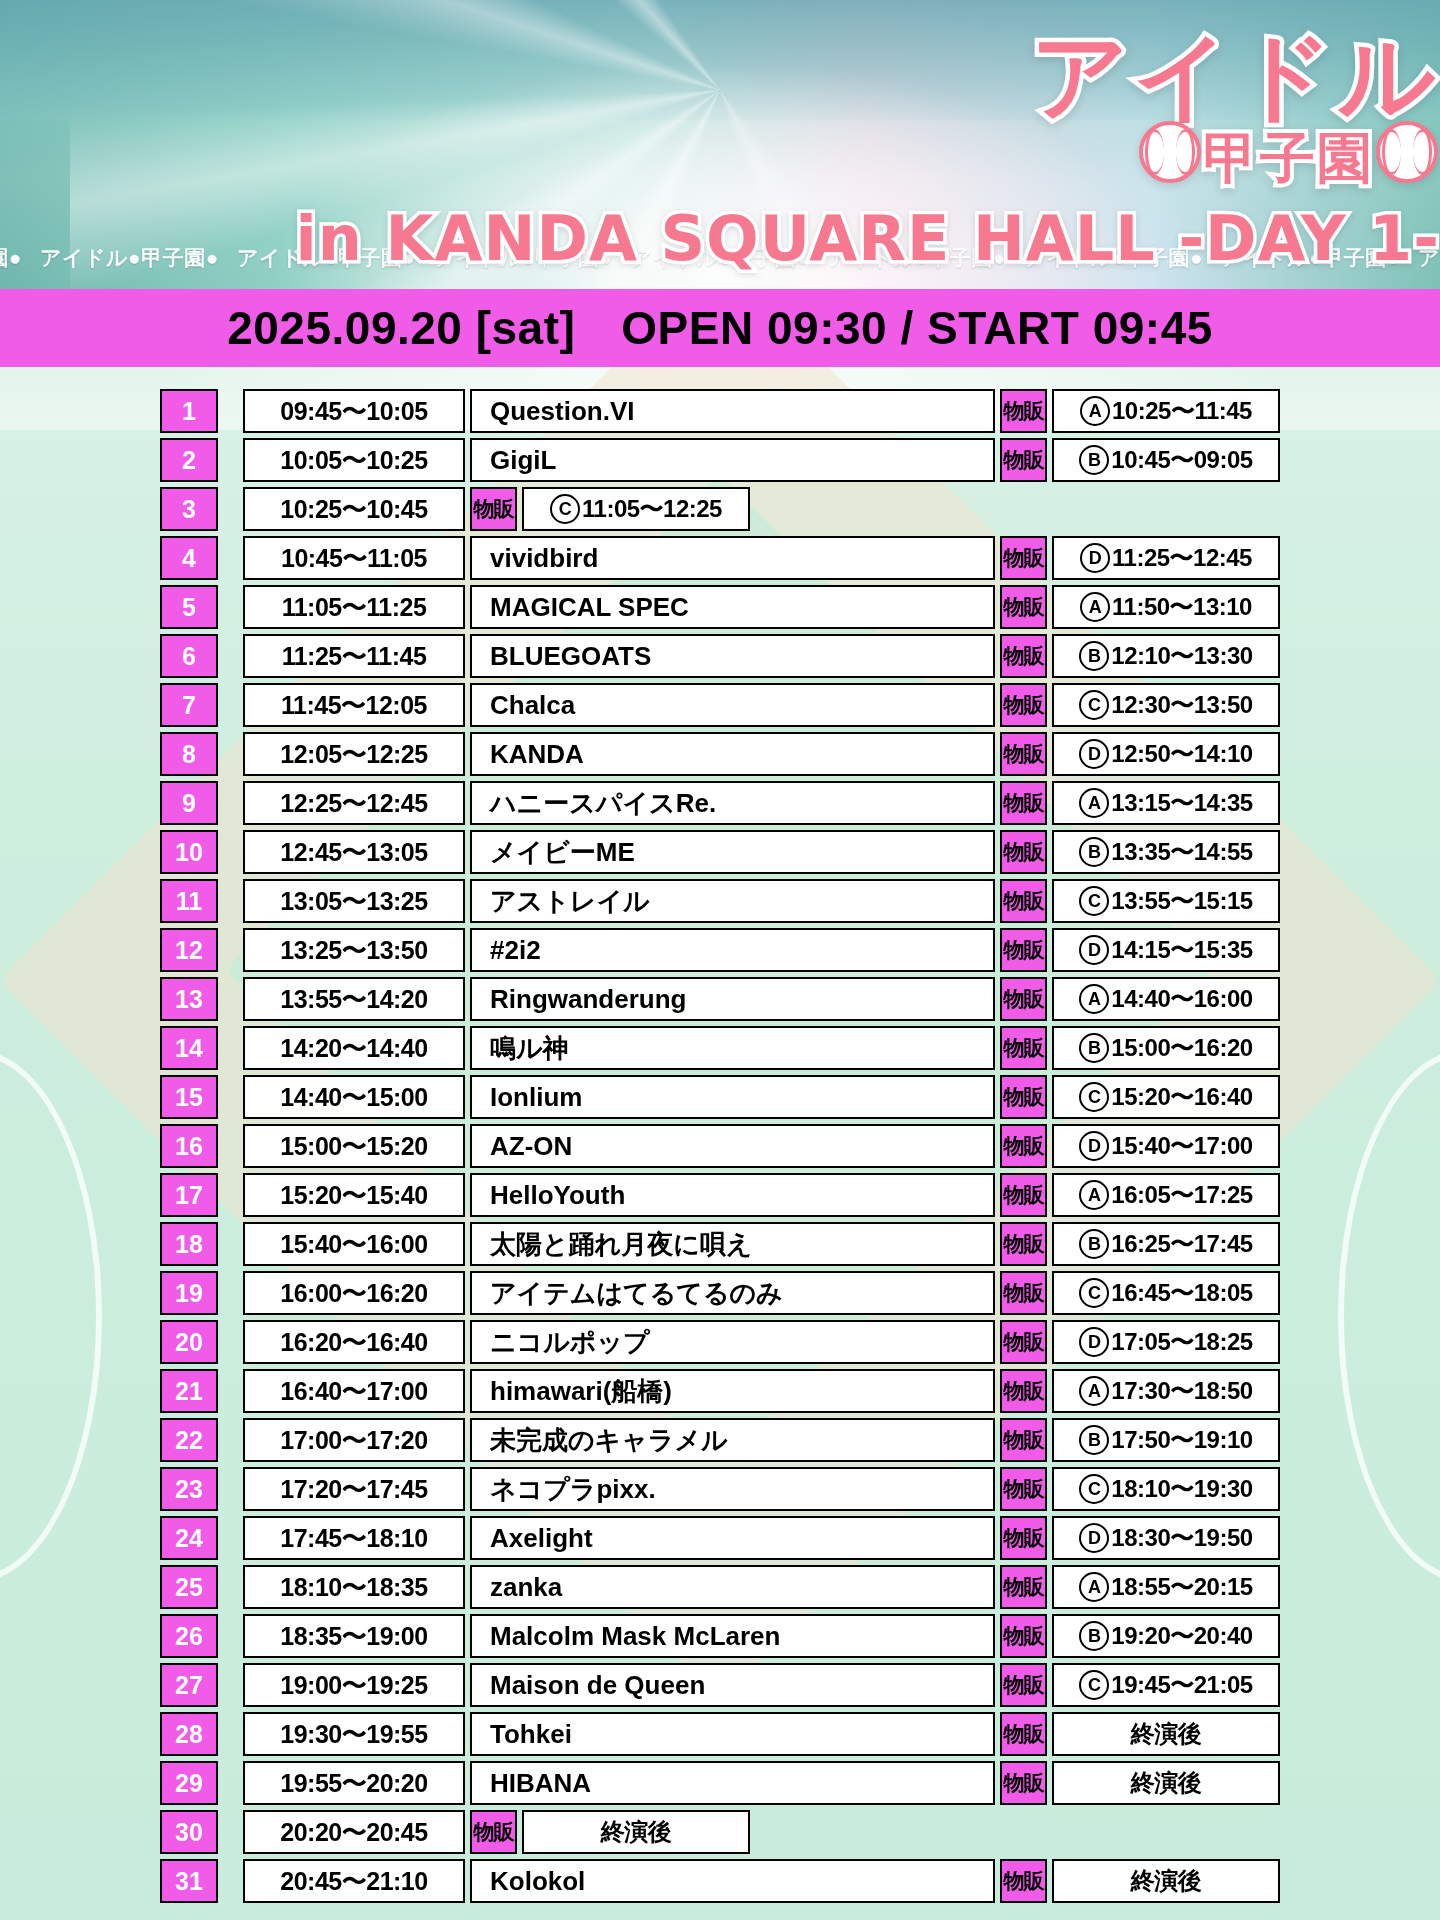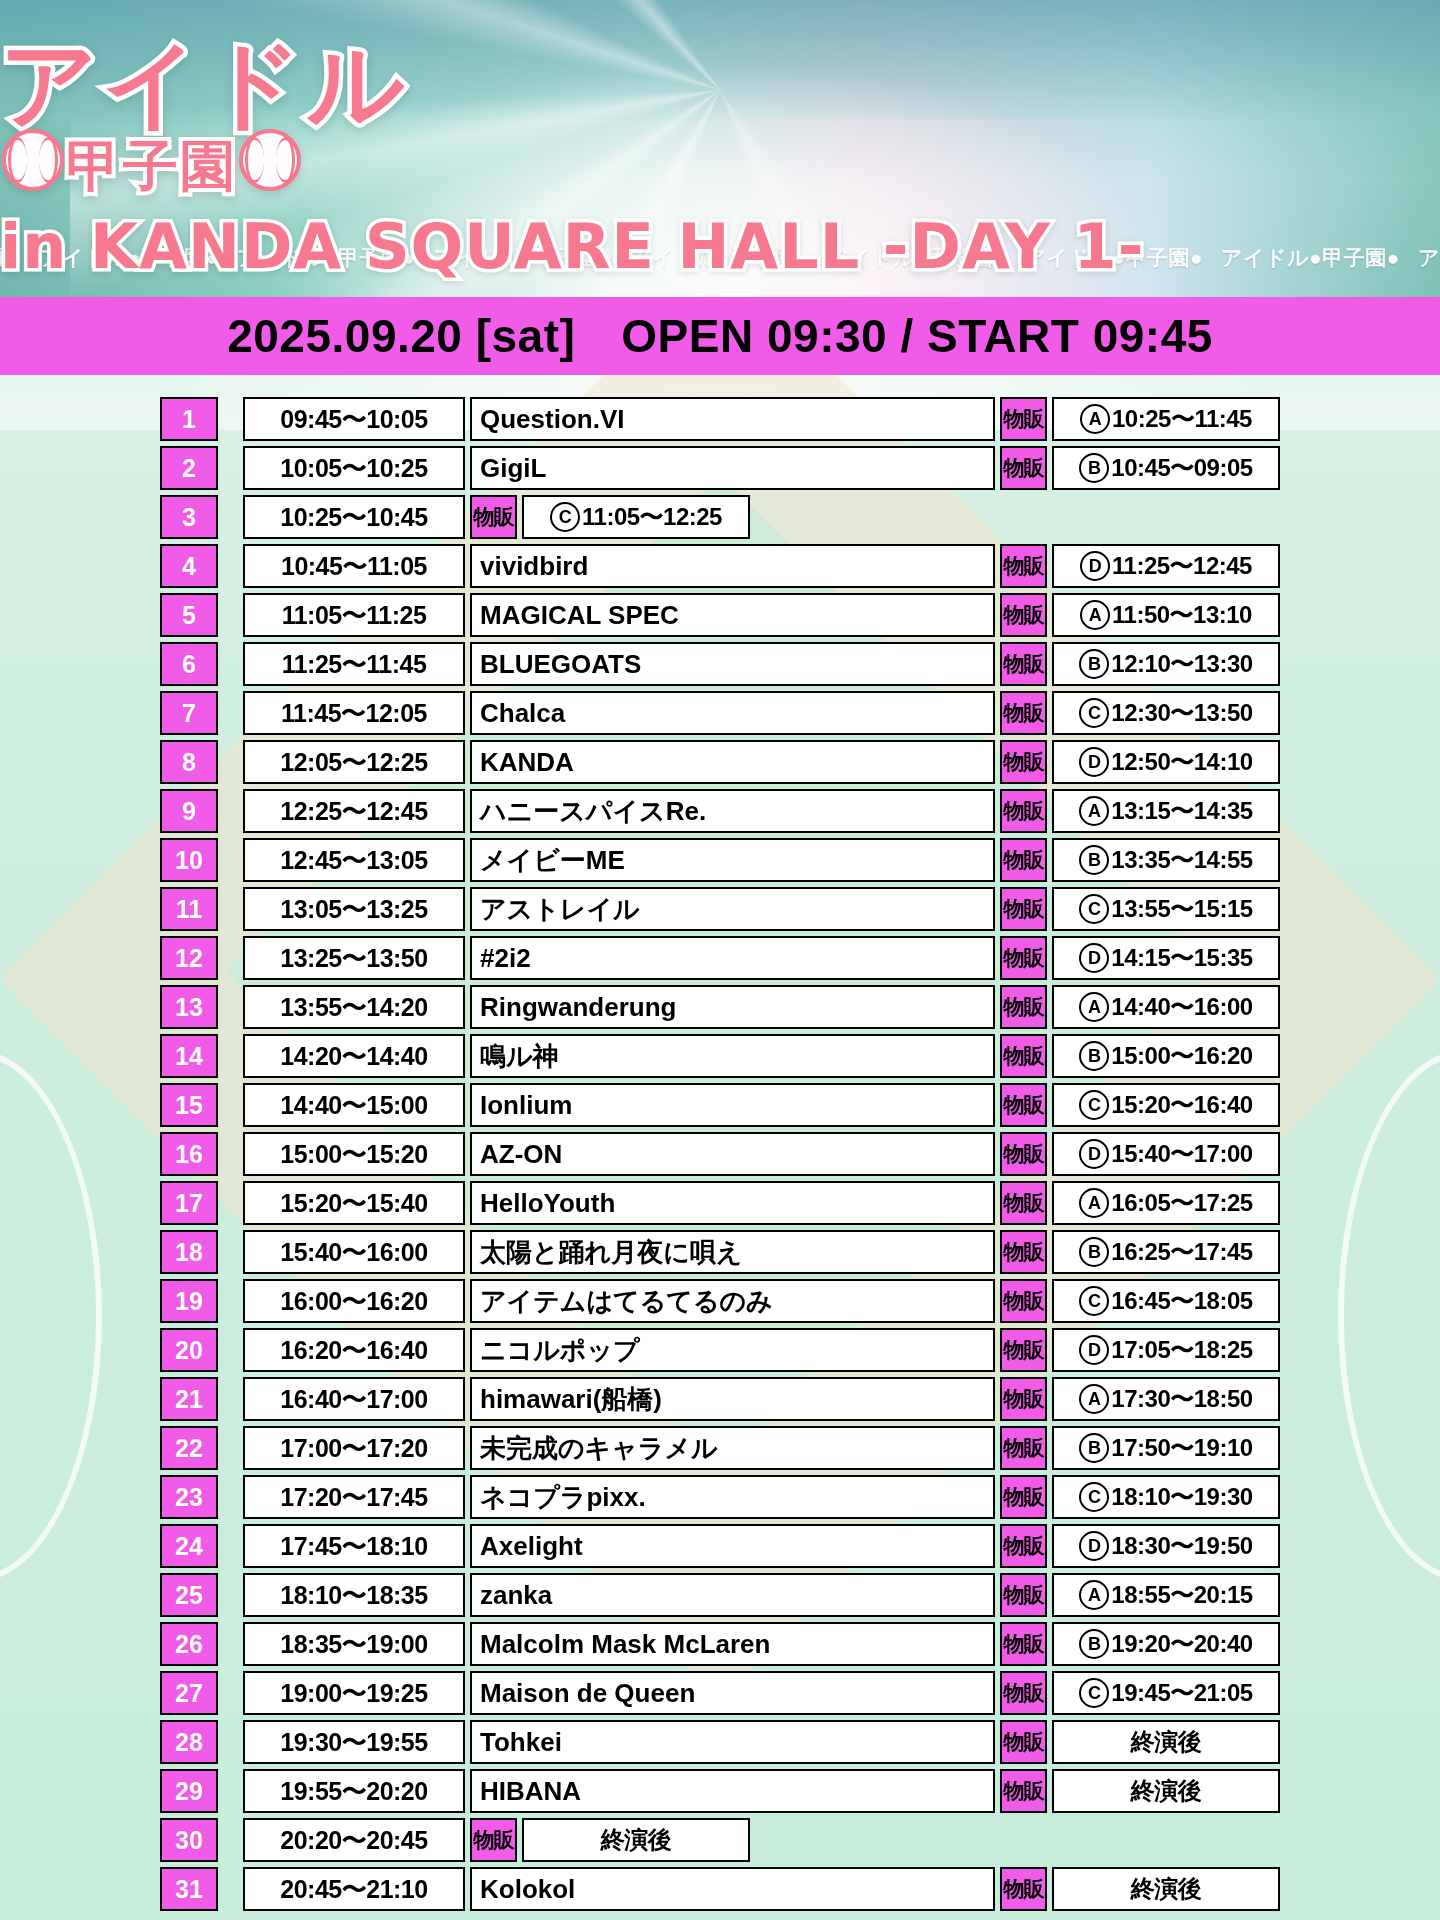--- a/index.html
+++ b/index.html
@@ -121,22 +121,22 @@
     text-shadow: 0 1px 2px rgba(0,0,0,0.18);
     overflow: hidden;
     opacity: 0.95;
   }
   .ticker span { margin: 0 4px; }
 
   
   .header {
     position: relative;
     z-index: 5;
-    text-align: left;
-    padding-top: 34px;
+    text-align: right;
+    padding-top: 26px;
   }
   .logo-line1 {
     font-family: "DejaVu Sans", sans-serif;
     font-size: 96px;
     font-weight: bold;
     color: #f7798f;
     -webkit-text-stroke: 9px #ffffff;
     paint-order: stroke fill;
     letter-spacing: 4px;
     line-height: 1.05;
@@ -239,21 +239,21 @@
     width: 222px;
     justify-content: center;
     font-size: 25px;
     color: #000;
     margin-right: 5px;
     letter-spacing: -0.5px;
     margin-left: 20px;
   }
   .c-artist {
     flex: 1;
-    padding-left: 8px;
+    padding-left: 18px;
     font-size: 26px;
     color: #000;
     margin-right: 5px;
     overflow: hidden;
     white-space: nowrap;
   }
   .c-goods {
     width: 47px;
     justify-content: center;
     background: #f05ce8;

